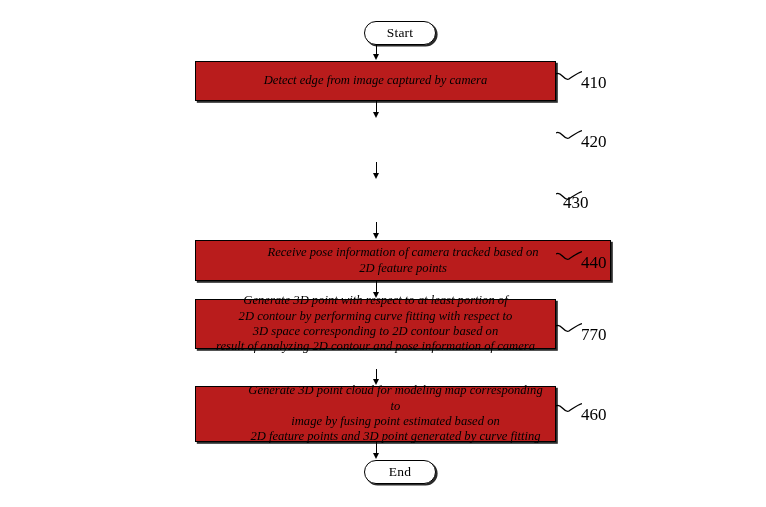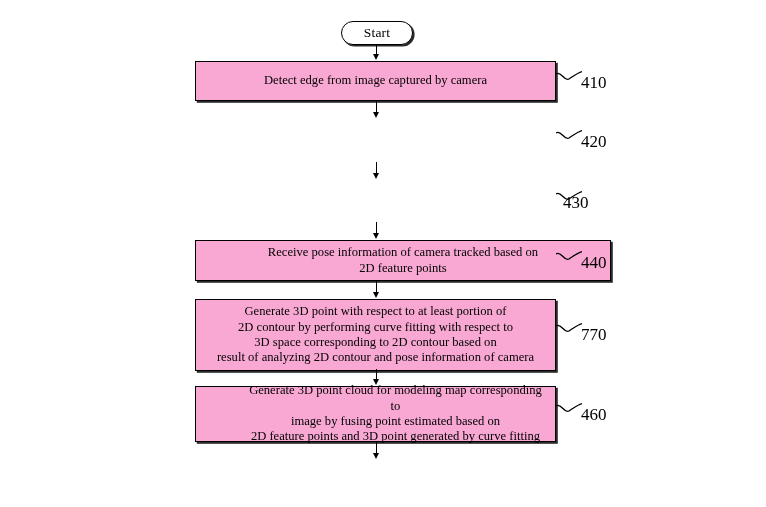--- a/index.html
+++ b/index.html
@@ -26,33 +26,35 @@
     border: 1.6px solid #000;
     border-radius: 999px;
     background: #ffffff;
     display: flex;
     align-items: center;
     justify-content: center;
     font-size: 13.5px;
     line-height: 1;
     letter-spacing: .2px;
     box-shadow: 1.6px 1.6px 0 #2a2a2a;
+    margin-left: 23px;
   }
 
   
   .pbox {
     position: absolute;
     box-sizing: border-box;
     border: 1.7px solid #000;
-    background: #f9a8d4;
+    background: #b91c1c;
     display: flex;
     align-items: center;
     justify-content: center;
     text-align: center;
     box-shadow: 1.8px 1.8px 0 #2b2b2b;
+    font-style: italic;
   }
   .pbox .txt {
     font-size: 12.6px;
     line-height: 1.22;
     padding: 0 8px;
     white-space: pre-line;
   }
 
   
   .conn {
@@ -125,21 +127,21 @@
 2D feature points</div>
   </div>
   <svg class="leader" style="left:556px; top:250px; width:26px; height:16px;" viewBox="0 0 26 16">
     <path d="M0,4 C5,0 8,12 13,9 C17,6.5 21,3 26,1.5" fill="none" stroke="#000" stroke-width="1.3"></path>
   </svg>
   <div class="refnum" style="left:581px; top:254px;">440</div>
 
   <div class="conn" style="left:376px; top:281px; height:11px;"></div>
   <div class="arrowhead" style="left:373.2px; top:292px;"></div>
 
-  <div class="pbox" style="left:195px; top:299px; width:361px; height:72px;">
+  <div class="pbox" style="left:195px; top:299px; width:361px; height:50px;">
     <div class="txt">Generate 3D point with respect to at least portion of
 2D contour by performing curve fitting with respect to
 3D space corresponding to 2D contour based on
 result of analyzing 2D contour and pose information of camera</div>
   </div>
   <svg class="leader" style="left:556px; top:322px; width:26px; height:16px;" viewBox="0 0 26 16">
     <path d="M0,4 C5,0 8,12 13,9 C17,6.5 21,3 26,1.5" fill="none" stroke="#000" stroke-width="1.3"></path>
   </svg>
   <div class="refnum" style="left:581px; top:326px;">770</div>
 
@@ -152,14 +154,17 @@
 2D feature points and 3D point generated by curve fitting</div>
   </div>
   <svg class="leader" style="left:556px; top:402px; width:26px; height:16px;" viewBox="0 0 26 16">
     <path d="M0,4 C5,0 8,12 13,9 C17,6.5 21,3 26,1.5" fill="none" stroke="#000" stroke-width="1.3"></path>
   </svg>
   <div class="refnum" style="left:581px; top:406px;">460</div>
 
   <div class="conn" style="left:376px; top:442px; height:11px;"></div>
   <div class="arrowhead" style="left:373.2px; top:453px;"></div>
 
+  <div class="terminator" style="left:341px; top:460px; width:72px; height:24px;">
+    <span>End</span>
+  </div>
 
 </div>
 
 </body></html>

